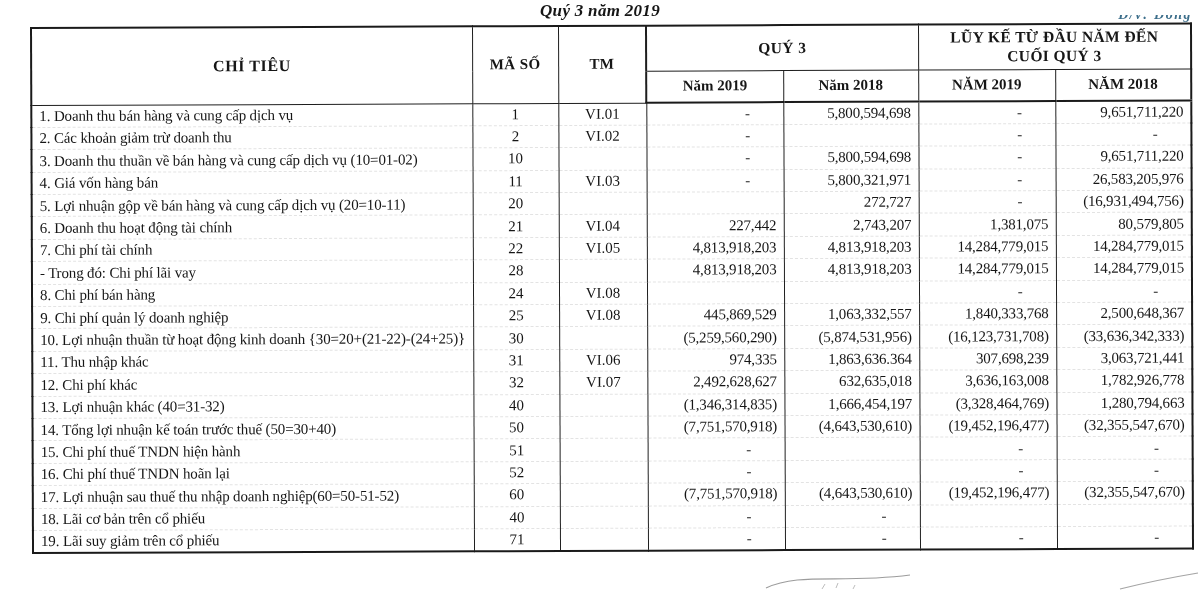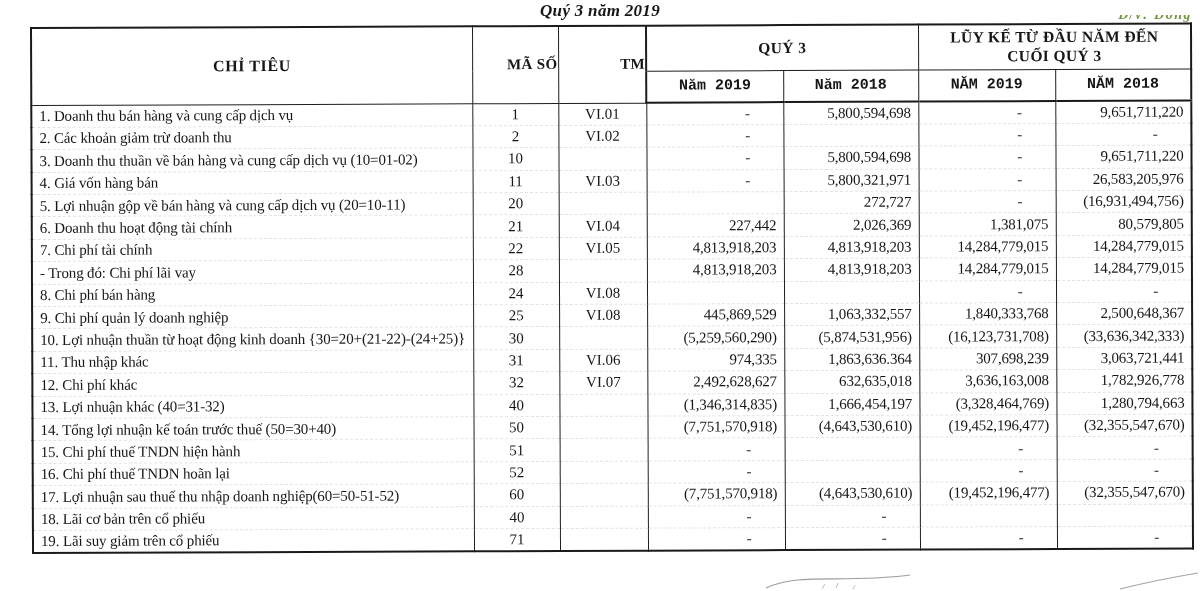--- a/index.html
+++ b/index.html
@@ -8,38 +8,38 @@
     background:#ffffff;color:#161616;
     font-family:"Liberation Serif","DejaVu Serif",serif;
     -webkit-font-smoothing:antialiased;
   }
   .page-title{
     position:absolute;top:1px;left:0;width:1200px;text-align:center;
     font-size:17px;font-weight:bold;font-style:italic;letter-spacing:.3px;
   }
   .unit-note{
     position:absolute;top:15px;right:8px;height:12px;overflow:hidden;
-    font-style:italic;font-weight:bold;font-size:14px;color:#4d7c0f;opacity:.8;
+    font-style:italic;font-weight:bold;font-size:14px;color:#0c4a6e;opacity:.8;
   }
   .unit-note span{display:block;margin-top:-8px;letter-spacing:1.5px;}
   .table-wrap{position:absolute;left:30px;top:27px;transform:rotate(-0.22deg);transform-origin:left top;}
   table{
     border-collapse:collapse;table-layout:fixed;width:1162px;
     border:2.3px solid #1a1a1a;
   }
   th,td{padding:0;overflow:hidden;}
   thead th{
     border:1.4px solid #1e1e1e;font-weight:bold;vertical-align:middle;text-align:center;
     background:#fff;
   }
   tr.h-top{height:45px;}
   tr.h-sub{height:32px;}
-  tr.h-sub th{border-bottom:2px solid #1a1a1a;font-size:15px;font-family:Liberation Mono, monospace;}
+  tr.h-sub th{border-bottom:2px solid #1a1a1a;font-size:15px;}
   .h-chitieu{font-size:16px;letter-spacing:.6px;}
-  .h-maso,.h-tm{font-size:15px;letter-spacing:.4px;text-align:right;}
+  .h-maso,.h-tm{font-size:15px;letter-spacing:.4px;}
   .h-group{font-size:15.5px;letter-spacing:.4px;line-height:1.18;padding:1px 14px;}
   .grp-left{border-left-width:2.2px !important;}
   tbody tr{height:22.4px;}
   tbody td{
     border-left:1.4px solid #202020;
     border-bottom:1px dashed rgba(40,40,40,.13);
     font-size:15px;vertical-align:middle;
   }
   td.td-label{text-align:left;padding:0 4px 0 7px;letter-spacing:-.15px;line-height:1.22;}
   td.td-center{text-align:center;}
@@ -125,21 +125,21 @@
           <td class="td-num"></td>
           <td class="td-num">272,727</td>
           <td class="td-num dash">-</td>
           <td class="td-num">(16,931,494,756)</td>
         </tr>
         <tr>
           <td class="td-label">6. Doanh thu hoạt động tài chính</td>
           <td class="td-center">21</td>
           <td class="td-center">VI.04</td>
           <td class="td-num">227,442</td>
-          <td class="td-num">2,026,369</td>
+          <td class="td-num">2,743,207</td>
           <td class="td-num">1,381,075</td>
           <td class="td-num">80,579,805</td>
         </tr>
         <tr>
           <td class="td-label">7. Chi phí tài chính</td>
           <td class="td-center">22</td>
           <td class="td-center">VI.05</td>
           <td class="td-num">4,813,918,203</td>
           <td class="td-num">4,813,918,203</td>
           <td class="td-num">14,284,779,015</td>

